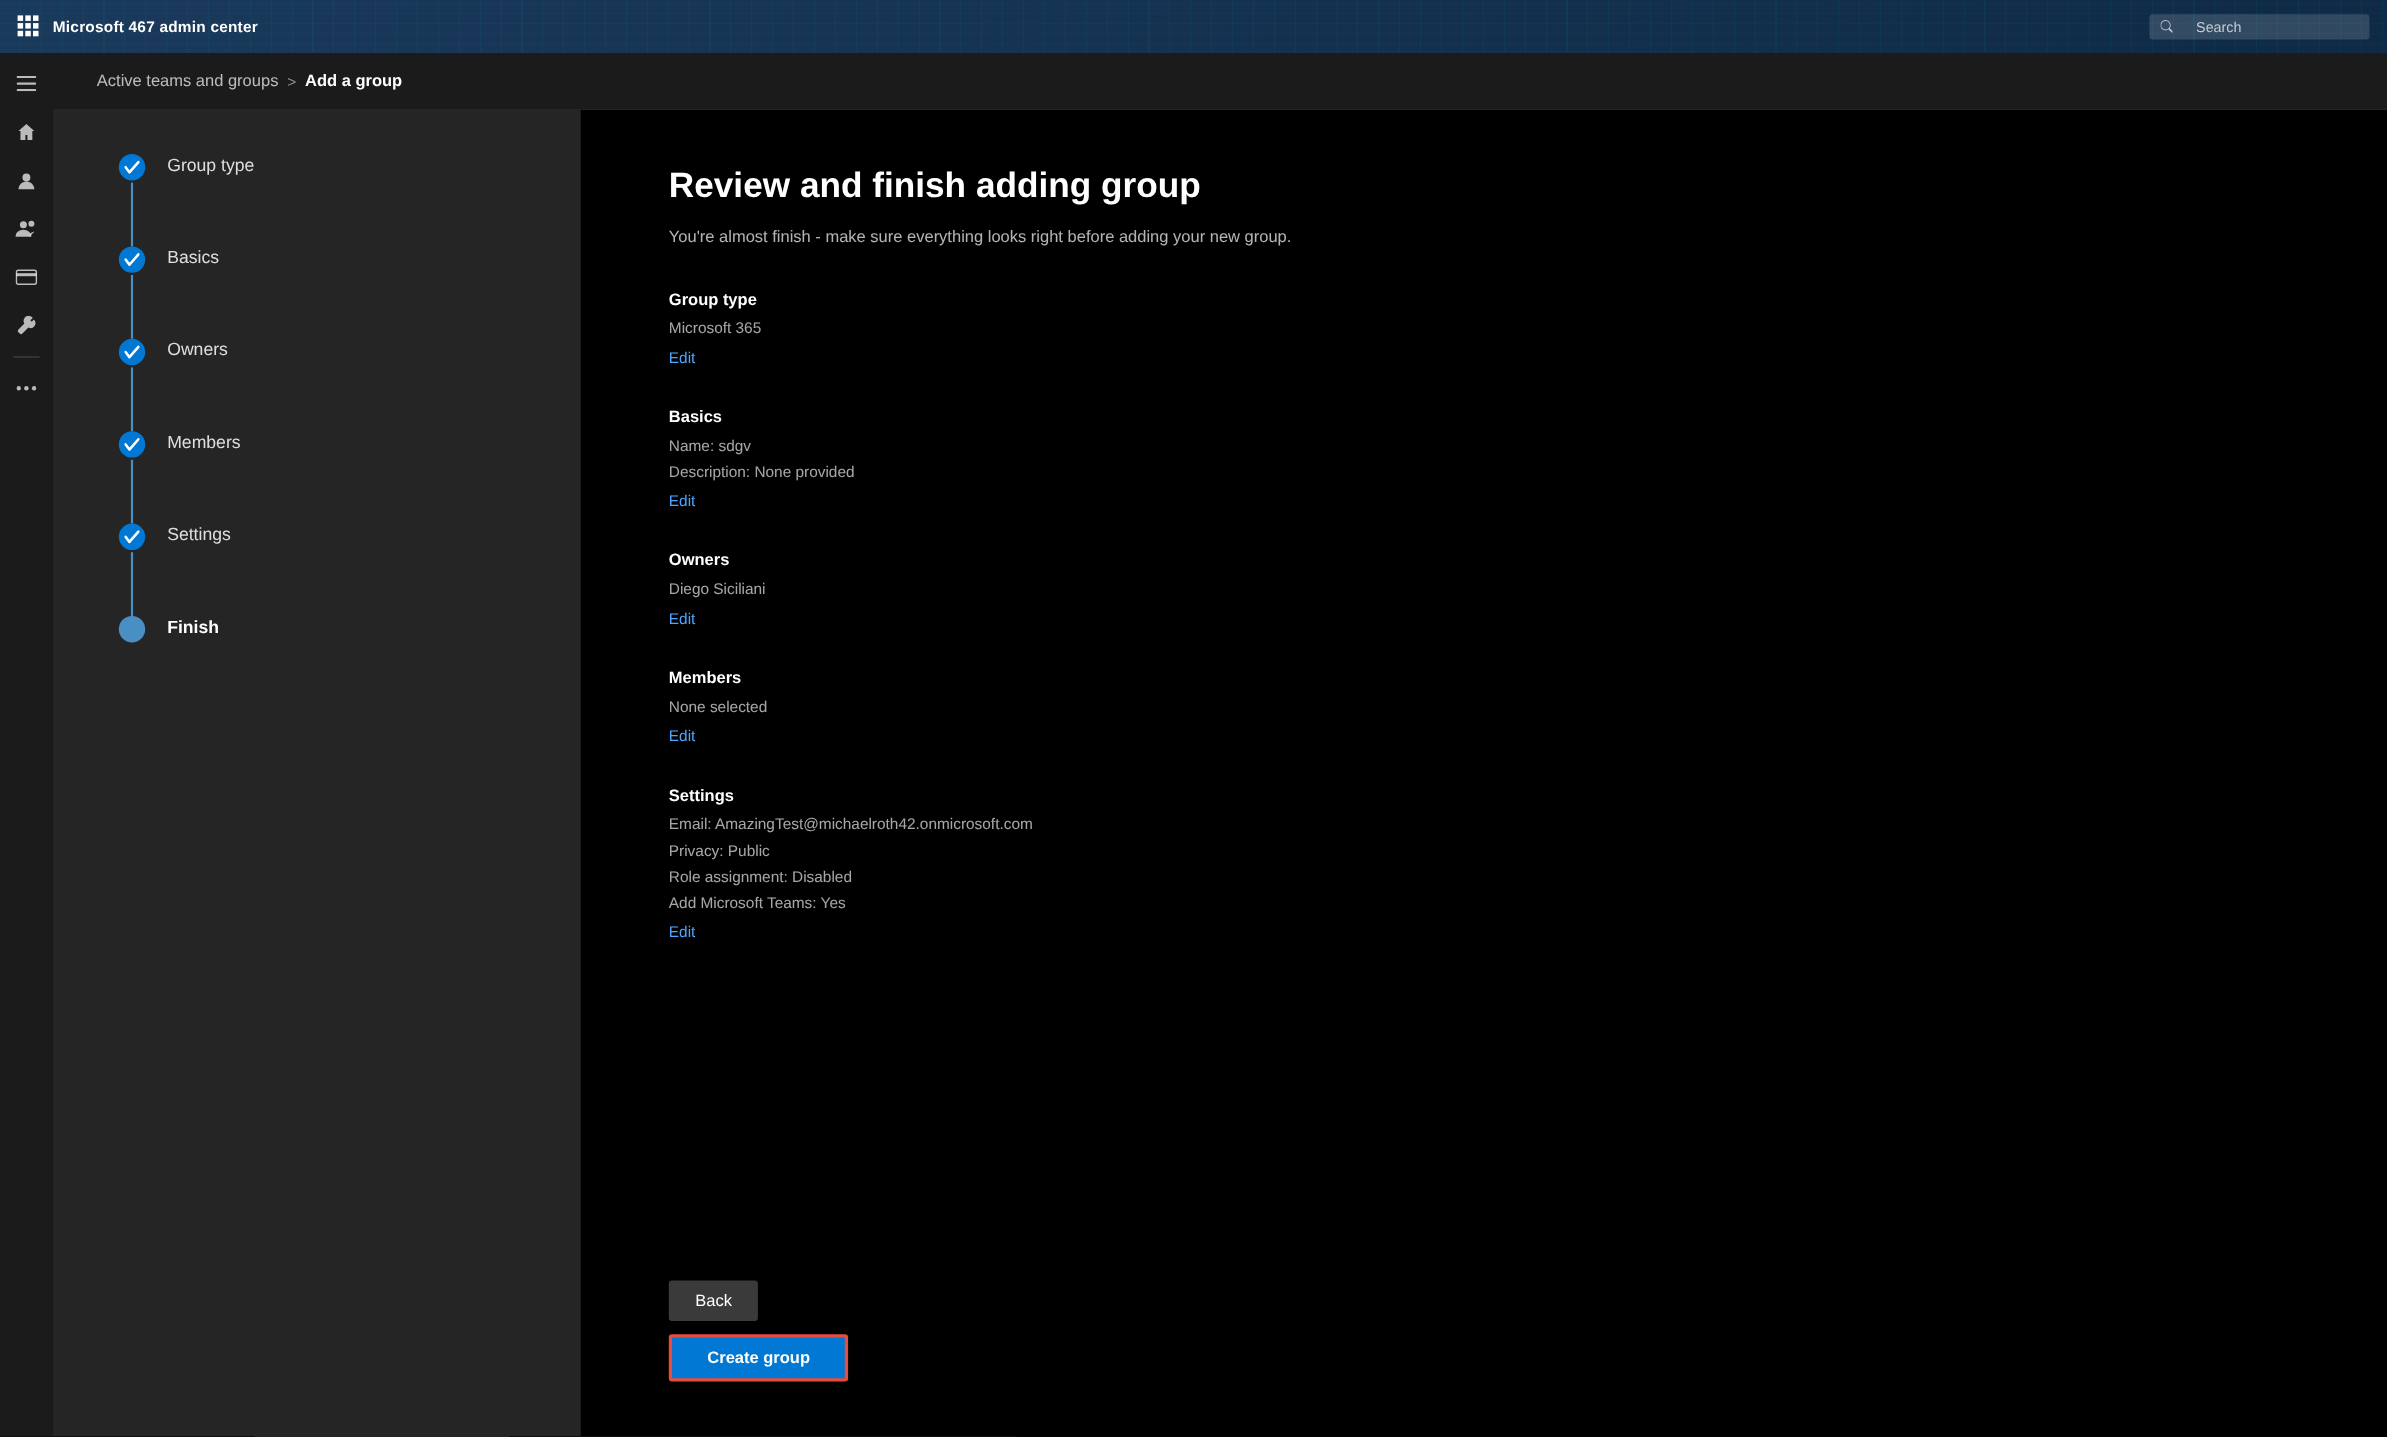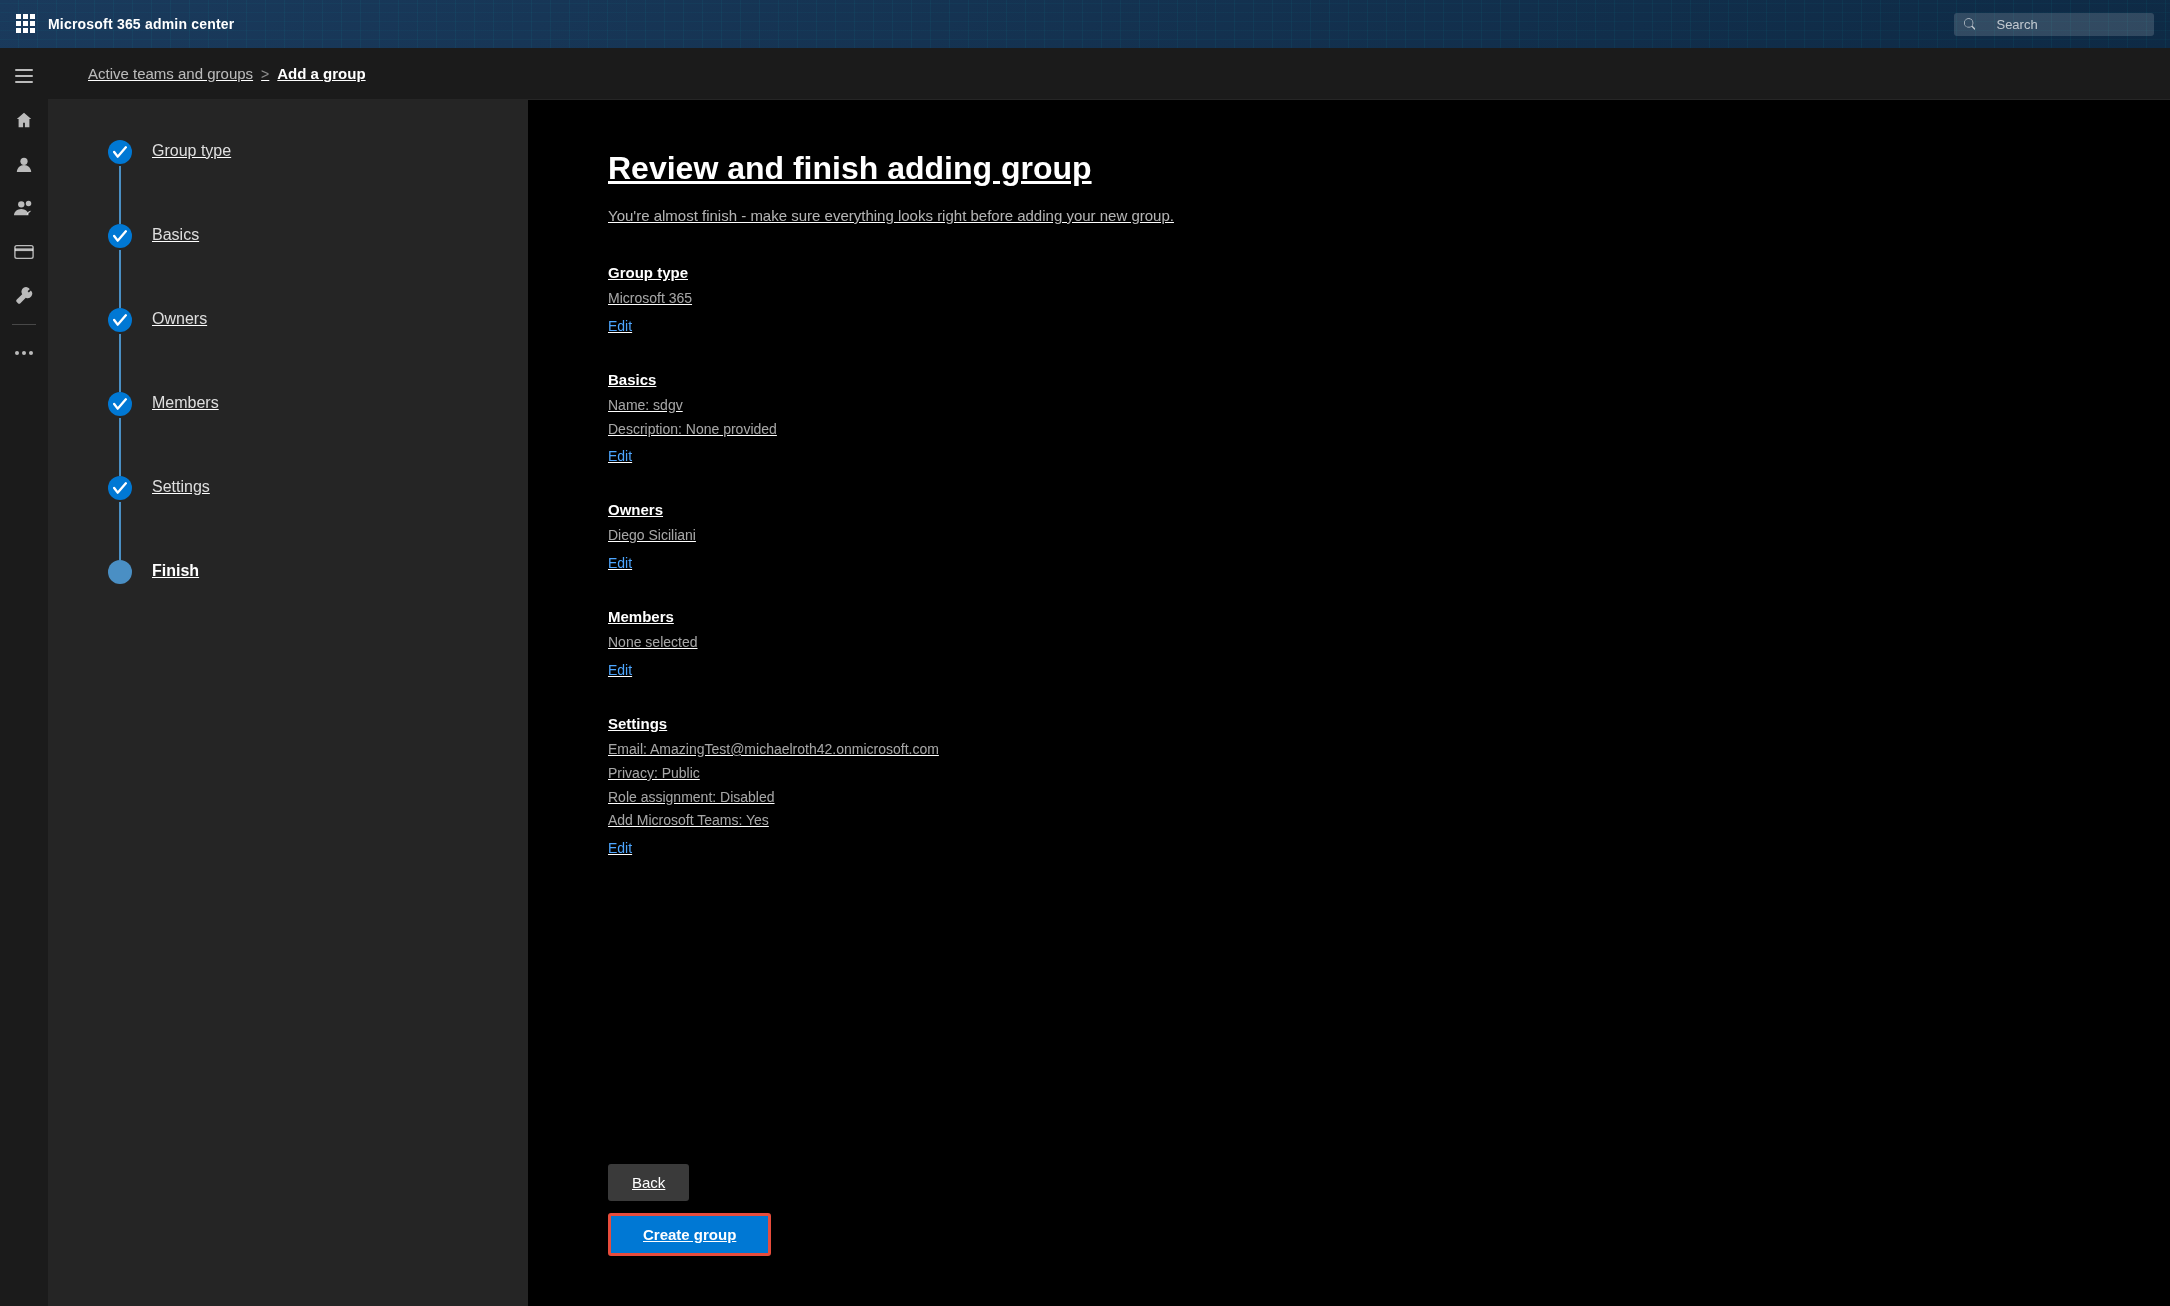--- a/index.html
+++ b/index.html
@@ -121,21 +121,20 @@
       background: rgba(255,255,255,0.2);
       margin: 4px 0;
     }
 
     
     .content-area {
       flex: 1;
       display: flex;
       flex-direction: column;
       overflow: hidden;
-      text-decoration: underline;
     }
 
     
     .breadcrumb-bar {
       height: 52px;
       background: #1b1b1b;
       display: flex;
       align-items: center;
       padding: 0 40px;
       gap: 8px;
@@ -303,21 +302,21 @@
     <span></span>
       <span></span>
       <span></span>
     <span></span>
       <span></span>
       <span></span>
     <span></span>
       <span></span>
       <span></span>
   </div>
-  <span class="topbar-title">Microsoft 365 admin center</span>
+  <span class="topbar-title">Microsoft 467 admin center</span>
   <div class="topbar-search">
     <svg width="14" height="14" viewBox="0 0 16 16" fill="rgba(255,255,255,0.7)">
       <path d="M11.742 10.344a6.5 6.5 0 1 0-1.397 1.398h-.001c.03.04.062.078.098.115l3.85 3.85a1 1 0 0 0 1.415-1.414l-3.85-3.85a1.007 1.007 0 0 0-.115-.099zm-5.242 1.656a5.5 5.5 0 1 1 0-11 5.5 5.5 0 0 1 0 11z"></path>
     </svg>
     <input type="text" placeholder="Search" style="">
   </div>
 </div>
 
 <div class="main-layout">
 

